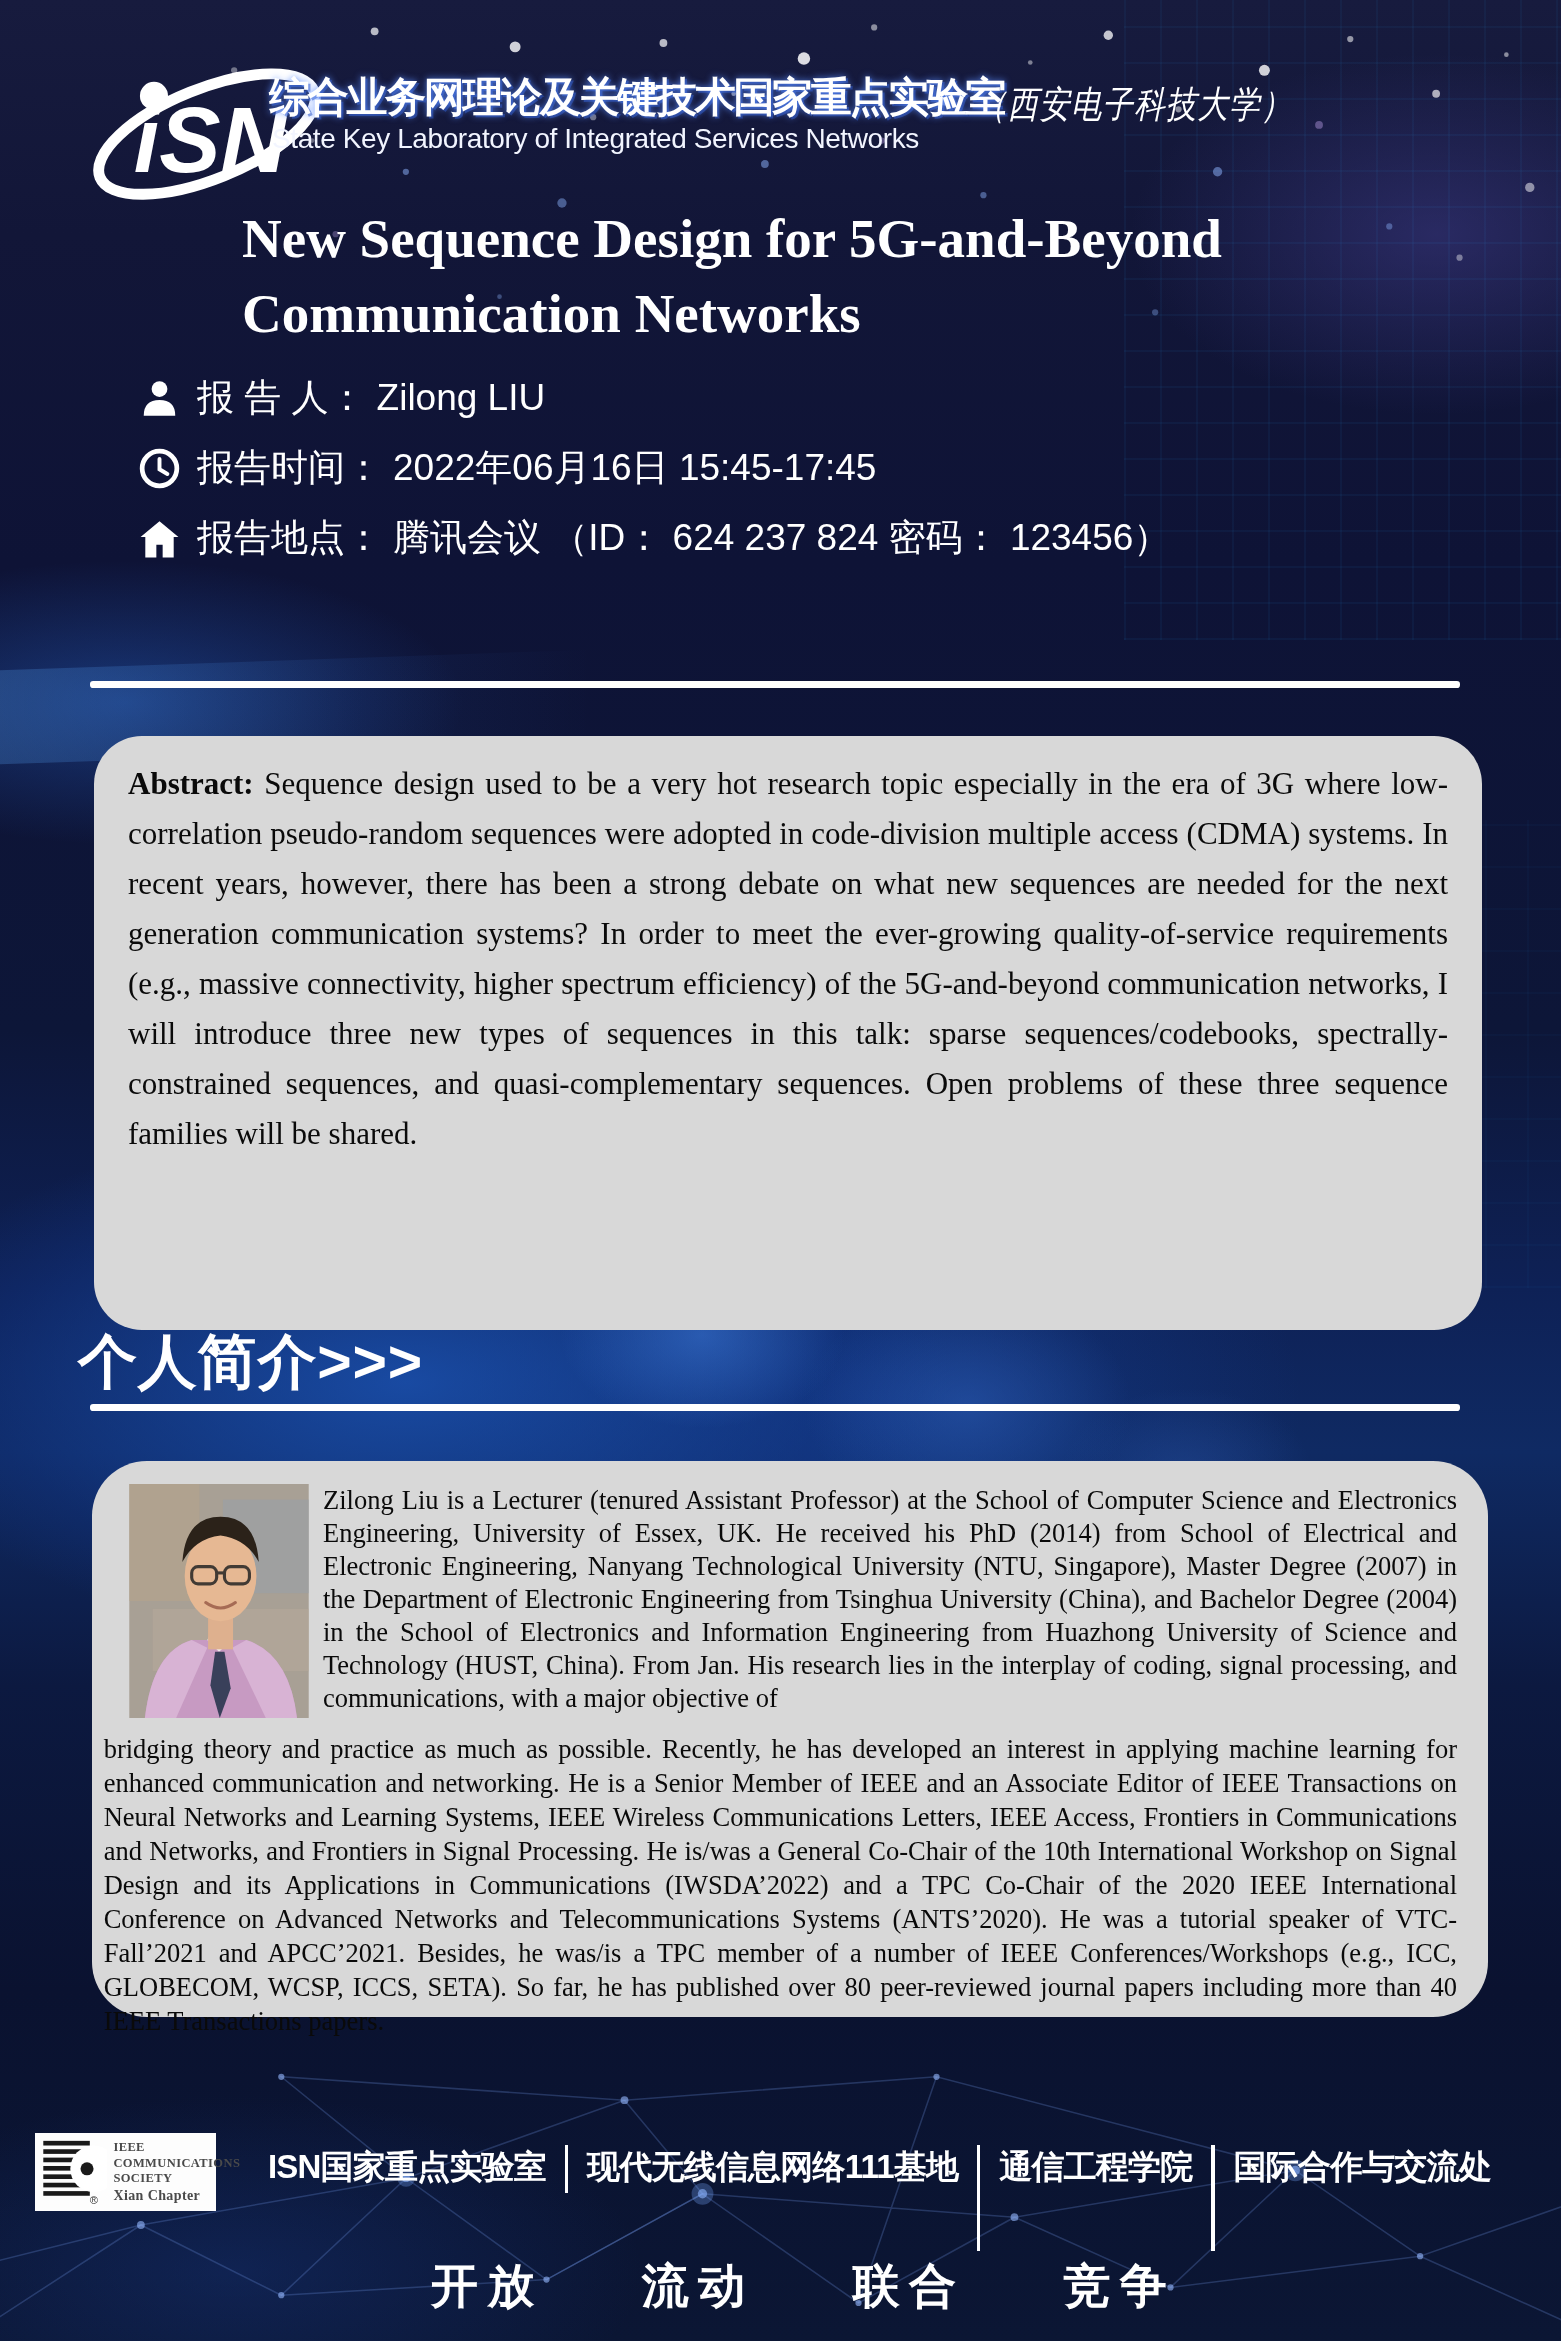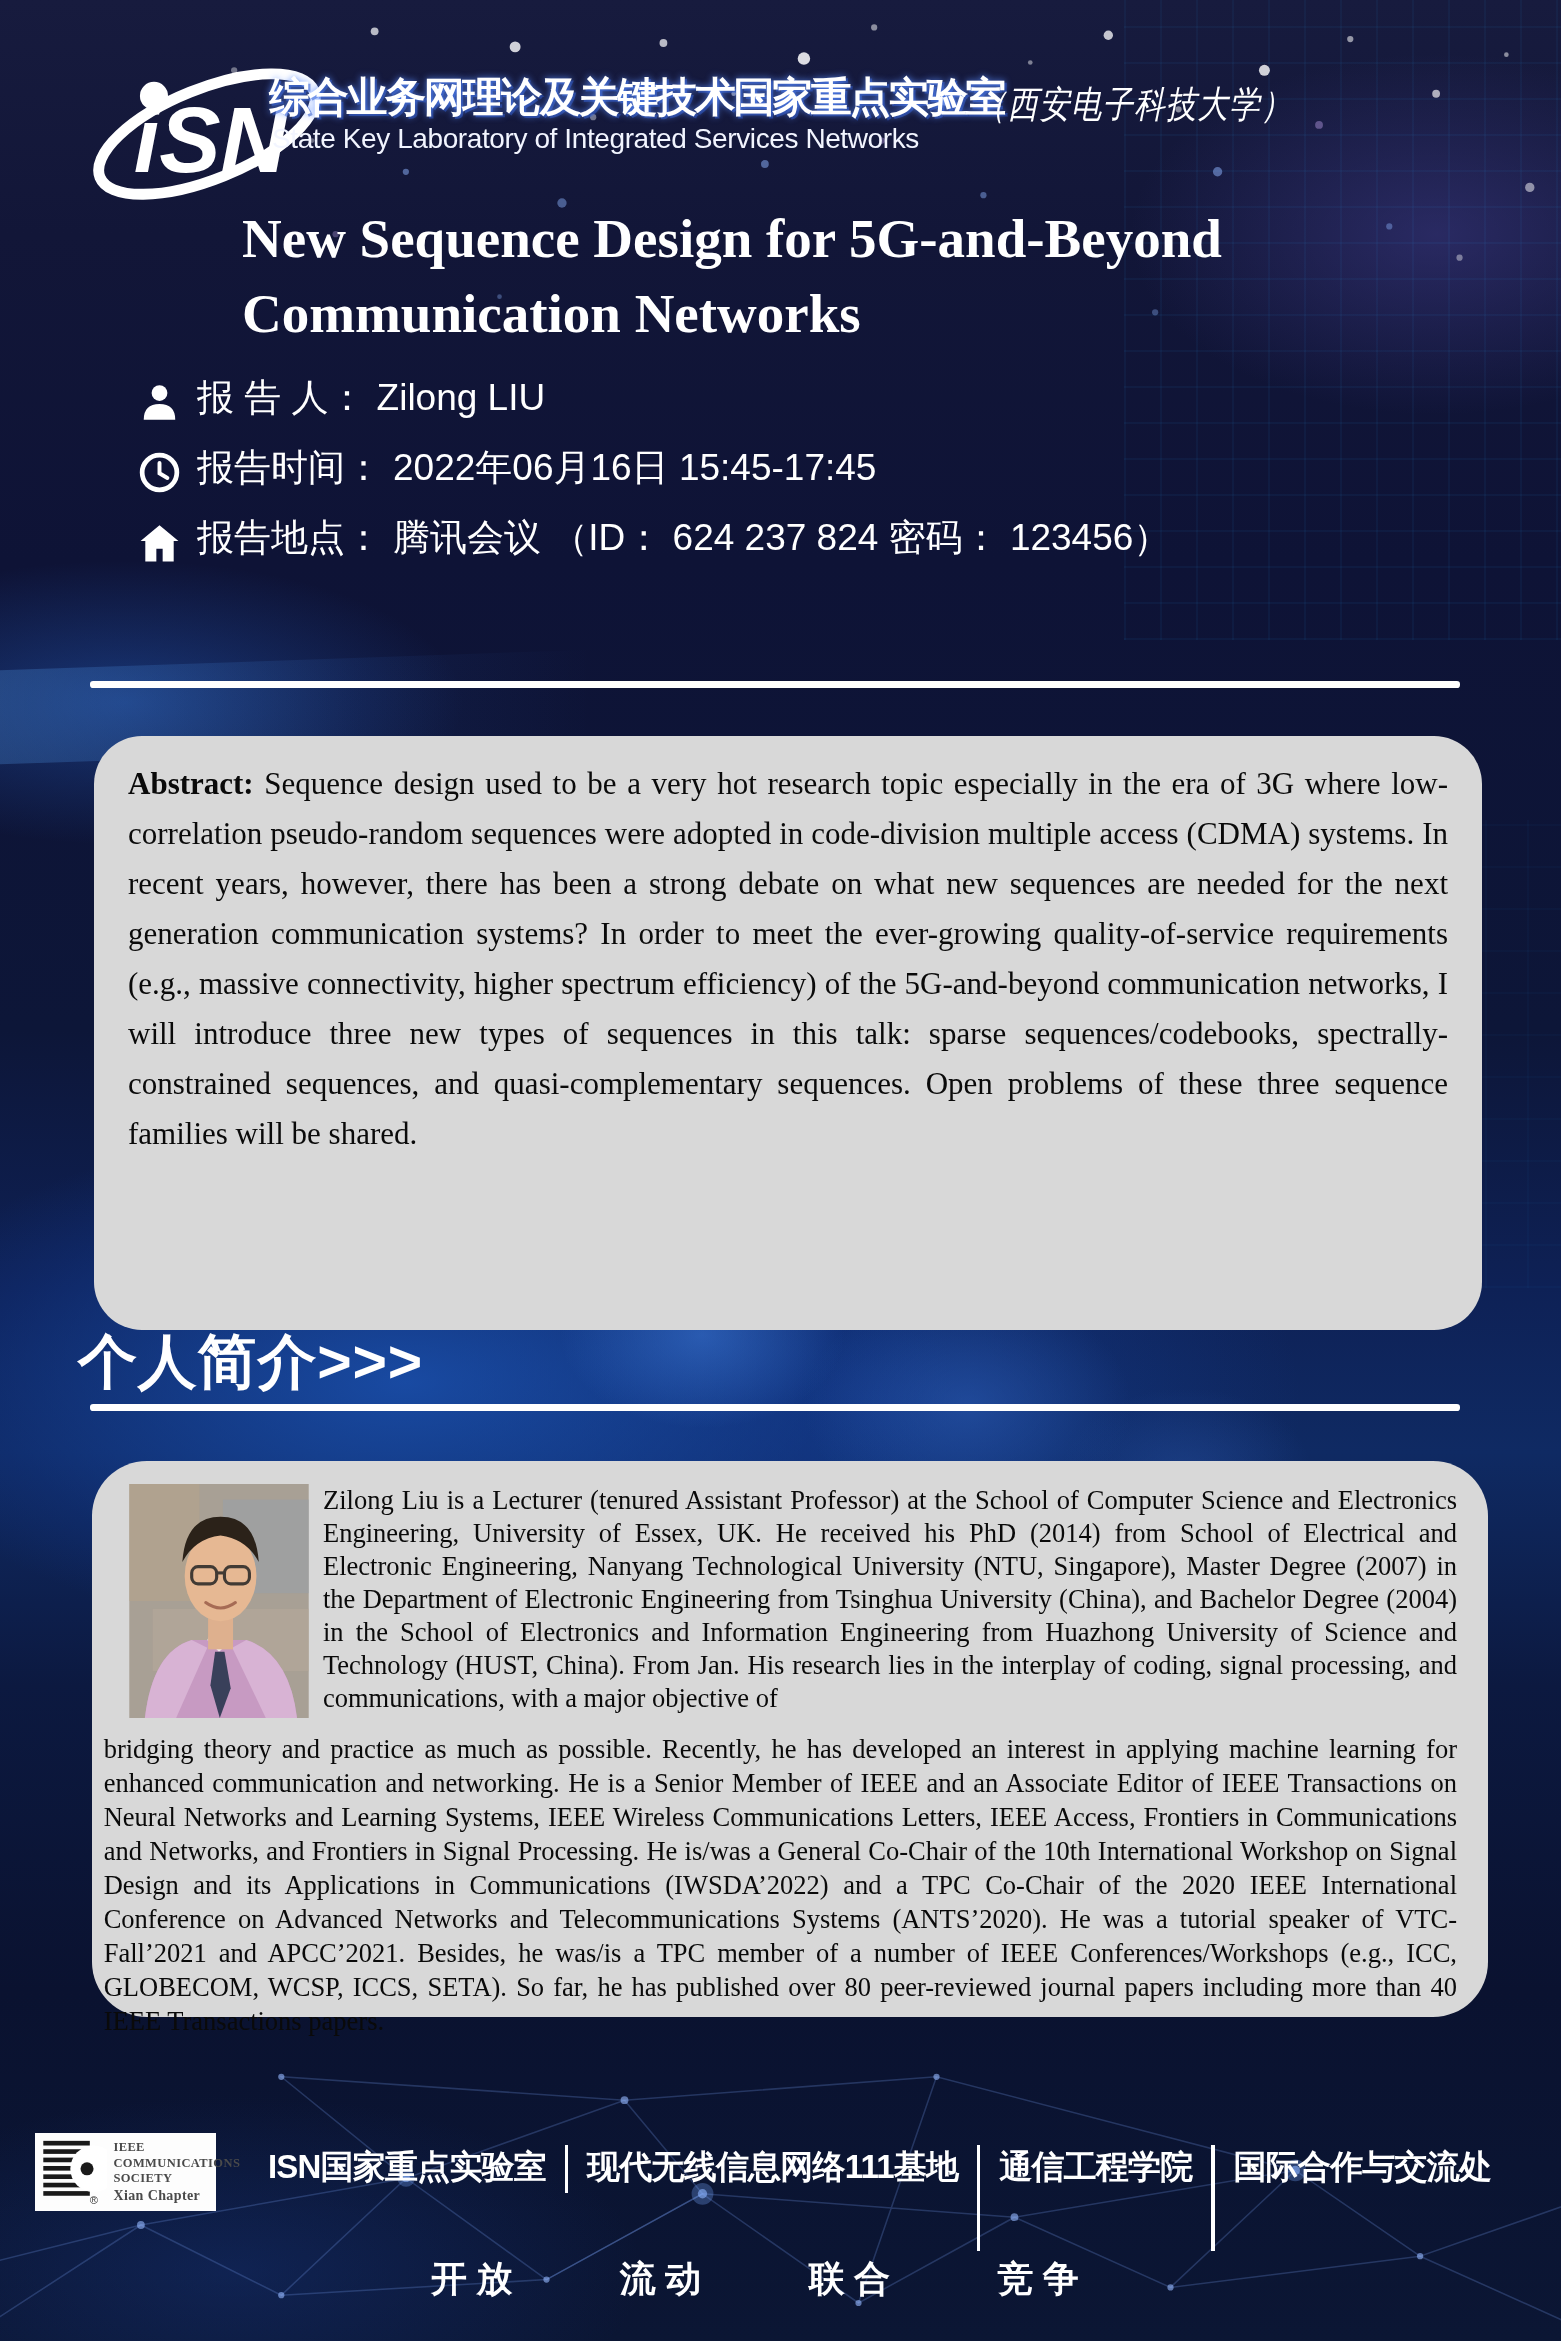--- a/index.html
+++ b/index.html
@@ -34,21 +34,21 @@
   .lab-zh{left:269px;top:70px;font-size:41px;font-weight:bold;letter-spacing:-2.3px;white-space:nowrap;
     text-shadow:0 0 7.8px rgba(90,140,255,.9), 2.3px 2.3px 0 rgba(40,80,190,.55);}
   .lab-en{left:272px;top:123px;font-size:28px;letter-spacing:-0.4px;white-space:nowrap;color:#f2f5ff;}
   .univ{left:976px;top:80px;font-size:37px;font-family:"DejaVu Serif",serif;font-style:italic;
     white-space:nowrap;transform:scaleX(.82);transform-origin:left top;letter-spacing:1.6px;}
   
   .title{left:242px;top:201px;font-family:Liberation Serif, serif;font-weight:bold;
     font-size:55px;line-height:75px;white-space:nowrap;}
   
   .details{left:139px;top:373px;}
-  .detail-row{display:flex;align-items:flex-end;margin-bottom:20px;}
+  .detail-row{display:flex;align-items:center;margin-bottom:20px;}
   .detail-icon{width:41px;height:41px;margin-right:17px;flex:none;}
   .detail-text{font-size:37px;white-space:nowrap;}
   .detail-label{margin-right:11px;}
   
   .sec-head{left:78px;font-size:59px;font-weight:bold;letter-spacing:0.8px;white-space:nowrap;}
   .rule{left:90px;width:1370px;height:7px;background:#fff;border-radius:3.1px;}
   
   .graybox{background:#d8d8d8;color:#0a0a0a;font-family:"Liberation Serif",serif;}
   .abstract-box{left:94px;top:736px;width:1388px;height:594px;border-radius:48px;
     padding:23.4px 34px 0 34px;box-sizing:border-box;}
@@ -63,21 +63,21 @@
     align-items:center;padding:3.9px 3.1px 3.9px 6.2px;box-sizing:border-box;color:#3b3b3b;}
   .soc-glyph{width:66px;height:67px;flex:none;margin-right:6.2px;}
   .soc-text{font-family:"Liberation Serif",serif;font-size:12.5px;line-height:15.6px;font-weight:bold;
     letter-spacing:0.4px;color:#4a4a4a;white-space:nowrap;}
   .soc-chapter{font-size:14px;margin-top:1.6px;}
   .footer-nav{left:268px;top:2145px;display:flex;align-items:flex-start;}
   .nav-item{font-size:33px;font-weight:bold;white-space:nowrap;letter-spacing:-0.8px;}
   .sep{width:3.1px;background:#fff;margin:0 19px;}
   .sep-s{height:48px;} .sep-t{height:106px;}
   .motto{left:431px;top:2255px;display:flex;gap:98px;}
-  .motto-item{font-size:36px;font-weight:bold;letter-spacing:9.4px;white-space:nowrap;}
+  .motto-item{font-size:47px;font-weight:bold;letter-spacing:9.4px;white-space:nowrap;}
 </style>
 </head>
 <body>
 
 <div class="poster">
 
   <div class="abs circuit"></div>
   <div class="abs circuit2"></div>
   <div class="abs streak"></div>
 

